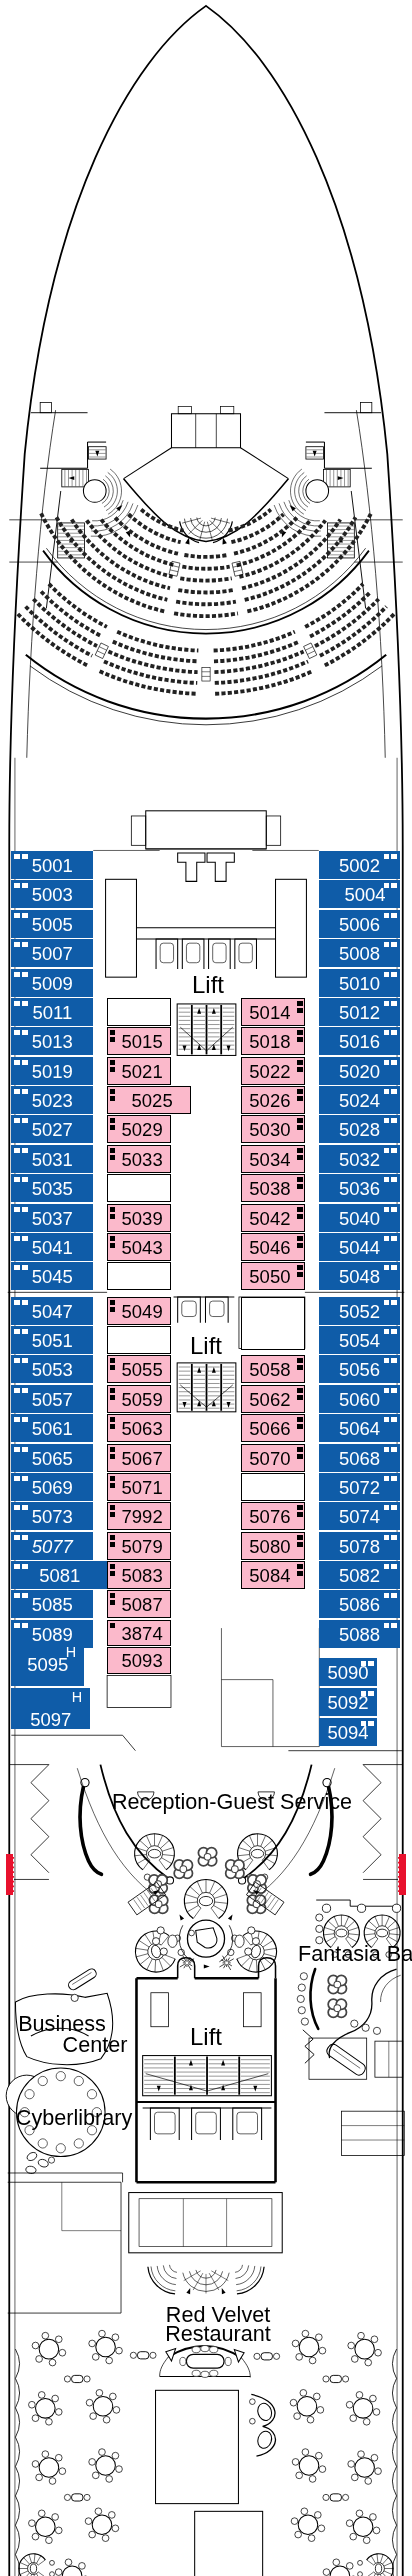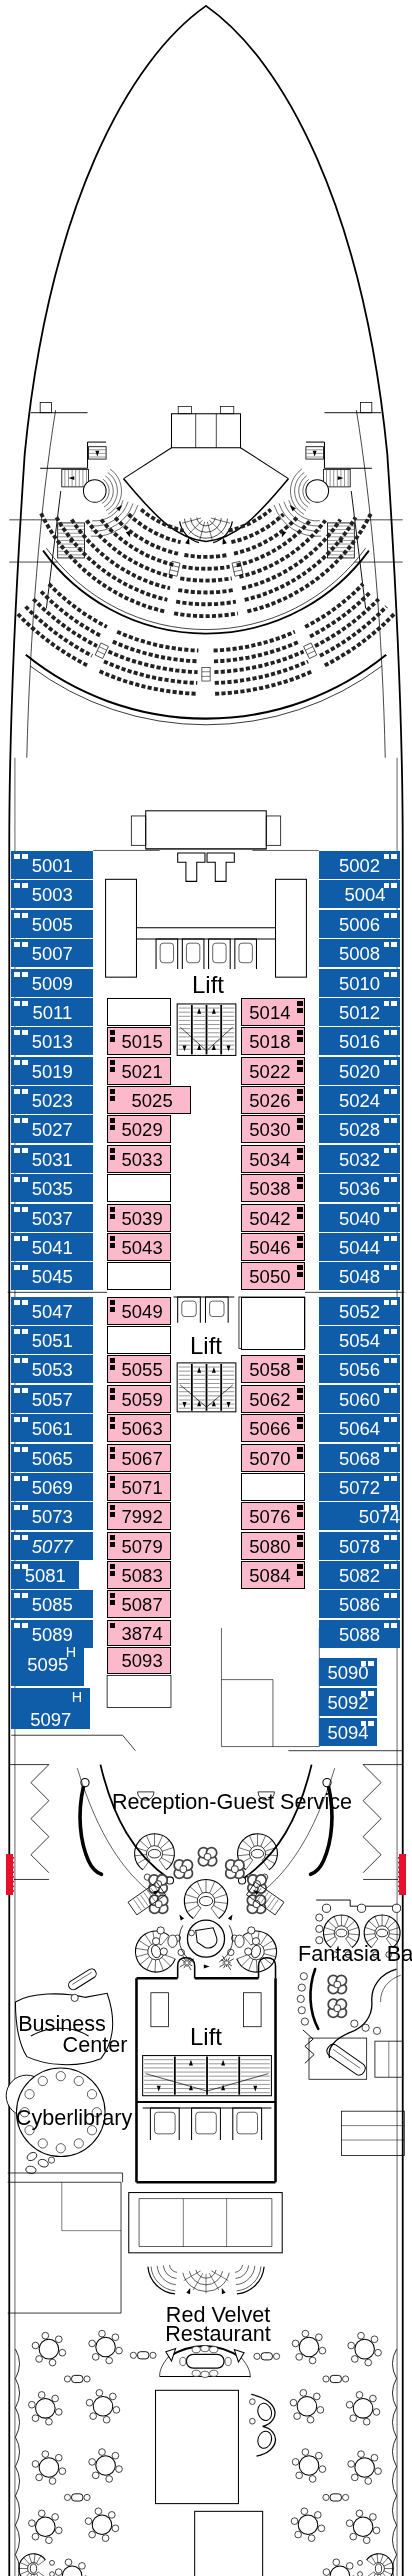--- a/index.html
+++ b/index.html
@@ -1170,21 +1170,21 @@
       <div class="cabin blue sL" style="left: 11.3px; top: 1502px; width: 82px; height: 28px;">
         <span class="num">5073</span>
         <span class="sq" style="top: 2.6px; left: 3.1px;"></span>
         <span class="sq" style="top: 2.6px; left: 10.8px;"></span>
       </div>
       <div class="cabin blue sL" style="left: 11.3px; top: 1532px; width: 82px; height: 28px; font-style: italic;">
         <span class="num">5077</span>
         <span class="sq" style="top: 2.6px; left: 3.1px;"></span>
         <span class="sq" style="top: 2.6px; left: 10.8px;"></span>
       </div>
-      <div class="cabin blue sL" style="left: 11.3px; top: 1561px; width: 68px; height: 28px;">
+      <div class="cabin blue sL" style="left: 11.3px; top: 1561px; width: 97px; height: 28px;">
         <span class="num">5081</span>
         <span class="sq" style="top: 2.6px; left: 3.1px;"></span>
         <span class="sq" style="top: 2.6px; left: 10.8px;"></span>
       </div>
       <div class="cabin blue sL" style="left: 11.3px; top: 1590px; width: 82px; height: 28px;">
         <span class="num">5085</span>
         <span class="sq" style="top: 2.6px; left: 3.1px;"></span>
         <span class="sq" style="top: 2.6px; left: 10.8px;"></span>
       </div>
       <div class="cabin blue sL" style="left: 11.3px; top: 1620px; width: 82px; height: 28px;">
@@ -1486,21 +1486,21 @@
       <div class="cabin blue sR" style="left: 319px; top: 1444px; width: 81px; height: 28px;">
         <span class="num">5068</span>
         <span class="sq" style="top: 2.6px; right: 3.1px;"></span>
         <span class="sq" style="top: 2.6px; right: 10.8px;"></span>
       </div>
       <div class="cabin blue sR" style="left: 319px; top: 1473px; width: 81px; height: 28px;">
         <span class="num">5072</span>
         <span class="sq" style="top: 2.6px; right: 3.1px;"></span>
         <span class="sq" style="top: 2.6px; right: 10.8px;"></span>
       </div>
-      <div class="cabin blue sR" style="left: 319px; top: 1502px; width: 81px; height: 28px; justify-content: flex-end;">
+      <div class="cabin blue sR" style="left: 319px; top: 1502px; width: 81px; height: 28px;">
         <span class="num">5074</span>
         <span class="sq" style="top: 2.6px; right: 3.1px;"></span>
         <span class="sq" style="top: 2.6px; right: 10.8px;"></span>
       </div>
       <div class="cabin blue sR" style="left: 319px; top: 1532px; width: 81px; height: 28px;">
         <span class="num">5078</span>
         <span class="sq" style="top: 2.6px; right: 3.1px;"></span>
         <span class="sq" style="top: 2.6px; right: 10.8px;"></span>
       </div>
       <div class="cabin blue sR" style="left: 319px; top: 1561px; width: 81px; height: 28px;">

